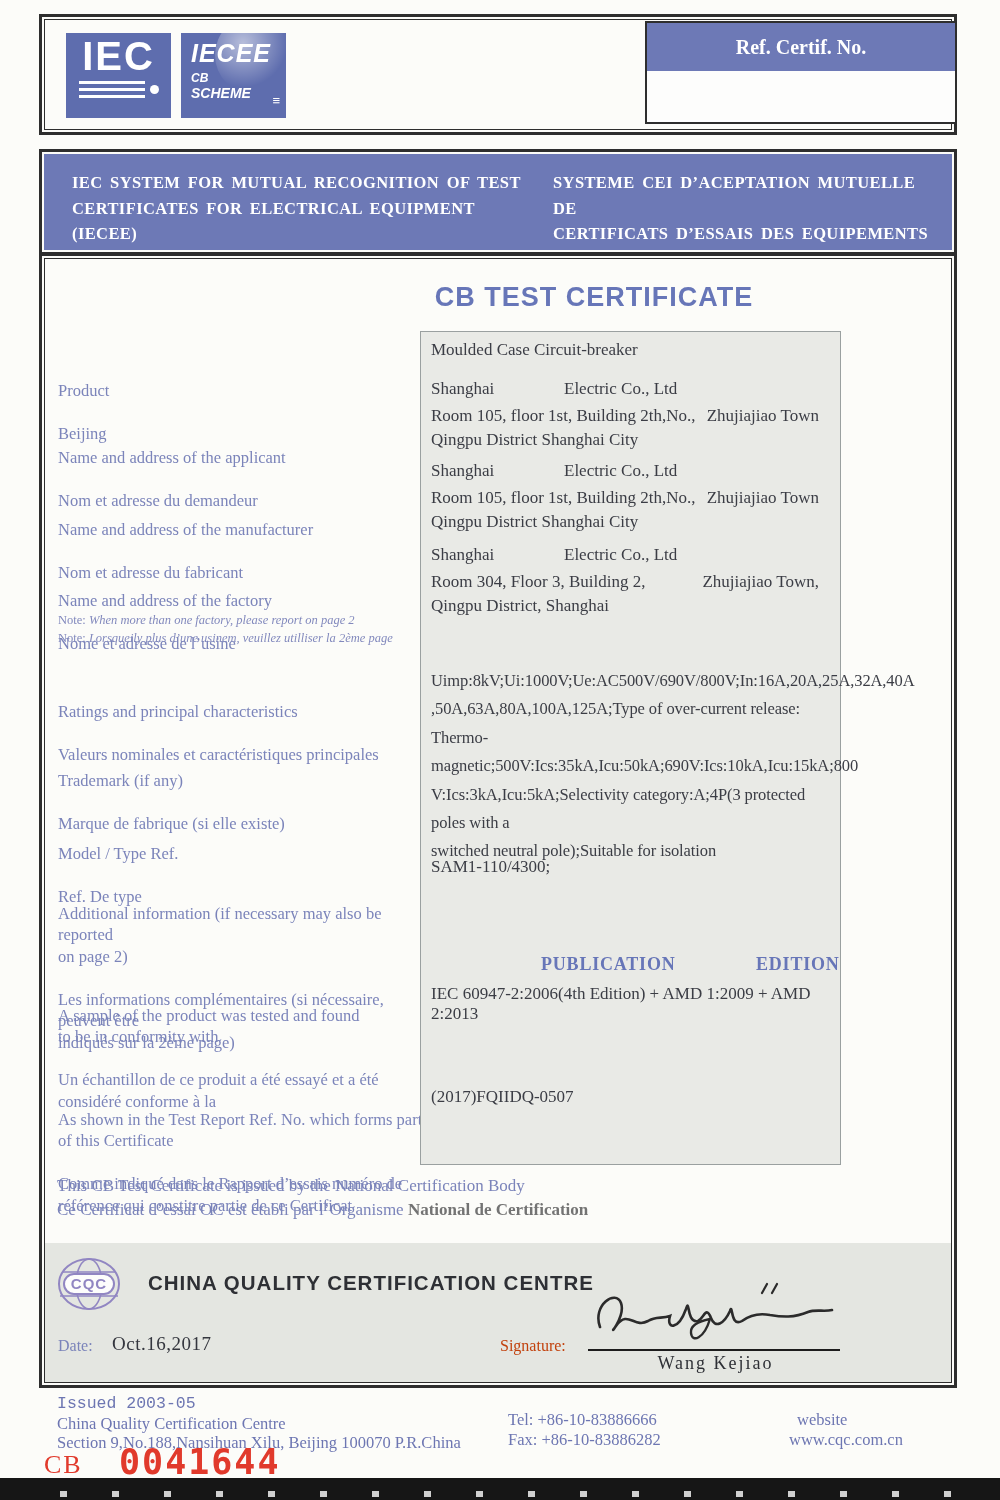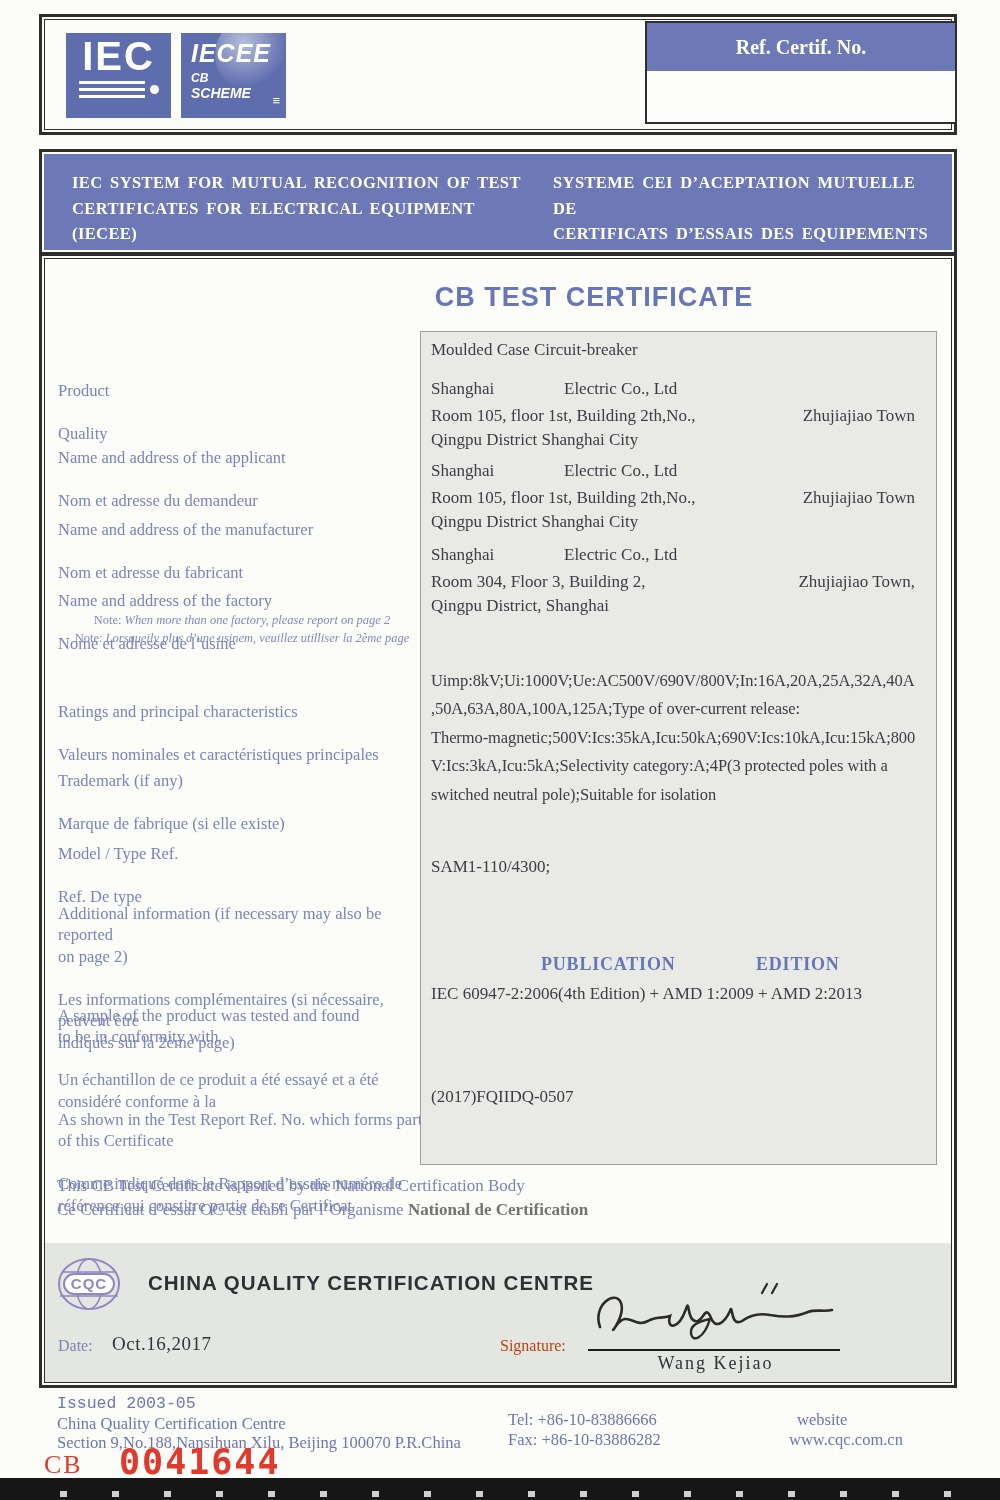--- a/index.html
+++ b/index.html
@@ -50,25 +50,25 @@
   .banner-fr { left:553px; top:170px; width:390px; }
 
   .cert-title { position:absolute; left:418px; top:282px; width:352px; text-align:center;
     font-family:"Liberation Sans", sans-serif; font-weight:bold; font-size:27px;
     letter-spacing:1px; color:#6776b8; }
 
   
   .lbl { position:absolute; left:58px; width:368px; color:#7b84ba;
     font-size:16.5px; line-height:21.5px; white-space:pre-line; }
   .note-block { position:absolute; left:58px; width:368px; color:#8289bd;
-    font-size:12.5px; line-height:17.5px;text-align:center; }
+    font-size:12.5px; line-height:17.5px; }
   .note-text { font-style:italic; }
 
   
-  .content-box { position:absolute; left:420px; top:331px; width:517px; height:834px;
+  .content-box { position:absolute; left:420px; top:331px; width:421px; height:834px;
     background:#e9eae6; border:1px solid #9aa0a0; }
   .cb-row { position:absolute; left:10px; right:21px; font-size:17px; color:#3b3d45; }
   .flexrow { display:flex; justify-content:space-between; }
   .name-row .col2 { position:absolute; left:133px; top:0; white-space:nowrap; }
   .ratings { top:335px; right:6px; font-size:16.5px; line-height:28.4px;
     letter-spacing:-.1px; white-space:pre-line; }
   .pub-hdr { position:absolute; top:622px; font-weight:bold; font-size:18px;
     letter-spacing:.8px; color:#6776b8; }
   .pub-hdr.pub { left:120px; } .pub-hdr.ed { left:335px; }
 
@@ -155,21 +155,21 @@
 ELECTRIQUES (IECEE) METHODE OC</div>
 
   <div class="dbox body-box">
     <div class="inner"></div>
   </div>
 
   <div class="cert-title">CB TEST CERTIFICATE</div>
 
   <div class="lbl" style="top:358px">
     <div>Product</div>
-    <div>Quality</div>
+    <div>Beijing</div>
   </div>
   <div class="lbl" style="top:425px">
     <div>Name and address of the applicant</div>
     <div>Nom et adresse du demandeur</div>
   </div>
   <div class="lbl" style="top:497px">
     <div>Name and address of the manufacturer</div>
     <div>Nom et adresse du fabricant</div>
   </div>
   <div class="lbl" style="top:568px">

